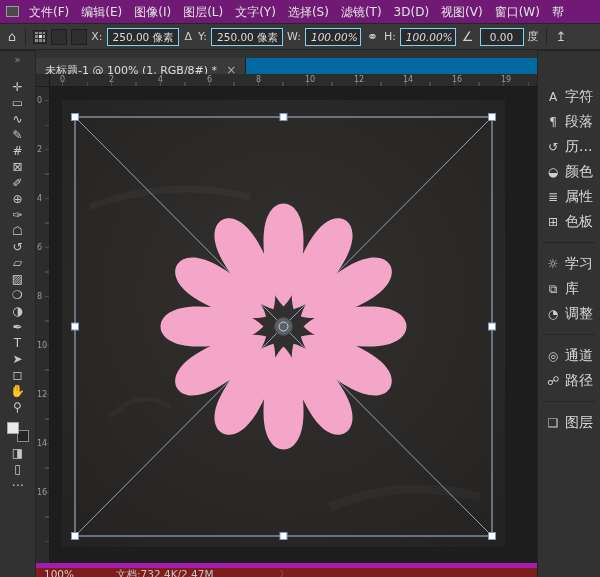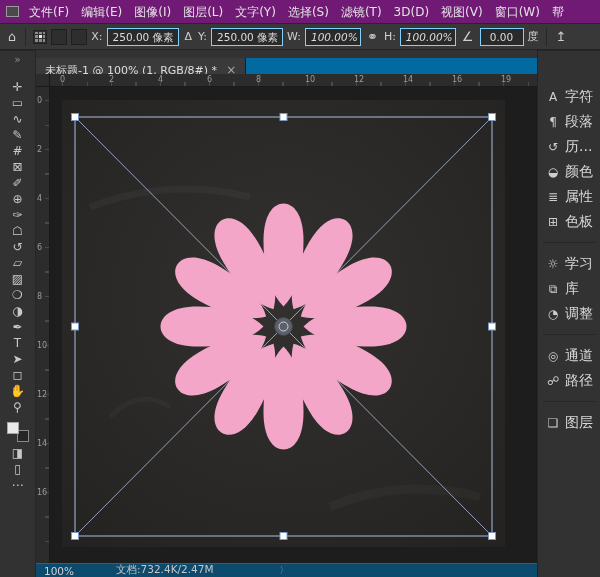--- a/index.html
+++ b/index.html
@@ -67,22 +67,22 @@
 
   
   .rightpanel { position:absolute; left:537px; top:50px; width:63px; height:527px; background:#323232;
     border-left:1px solid #232323; border-top:1px solid #262626; padding-top:33px; }
   .rp-row { display:flex; align-items:center; gap:5px; height:25px; padding-left:8px; }
   .rp-icon { width:14px; text-align:center; font-size:12px; color:#cfcfcf; }
   .rp-label { font-size:14px; color:#d8d8d8; white-space:nowrap; }
   .rp-sep { border-top:1px solid #262626; margin:8px 5px; }
 
   
-  .statusbar { position:absolute; left:36px; top:563px; width:501px; height:14px; background:#0c4a6e;
-    border-top:1px solid #a21caf; display:flex; align-items:flex-end; font-size:10.5px; white-space:nowrap; }
+  .statusbar { position:absolute; left:36px; top:563px; width:501px; height:14px; background:#7f1d1d;
+    border-top:5px solid #a21caf; display:flex; align-items:flex-start; font-size:10.5px; white-space:nowrap; }
   .zoom-field { padding:0 8px; color:#d2d2d2; }
   .doc-info { margin-left:34px; color:#c6c6c6; }
   .status-chevron { margin-left:66px; color:#9a9a9a; font-size:9px; }
 </style>
 </head>
 <body>
 
 <div id="app">
 
   <div class="menubar">

